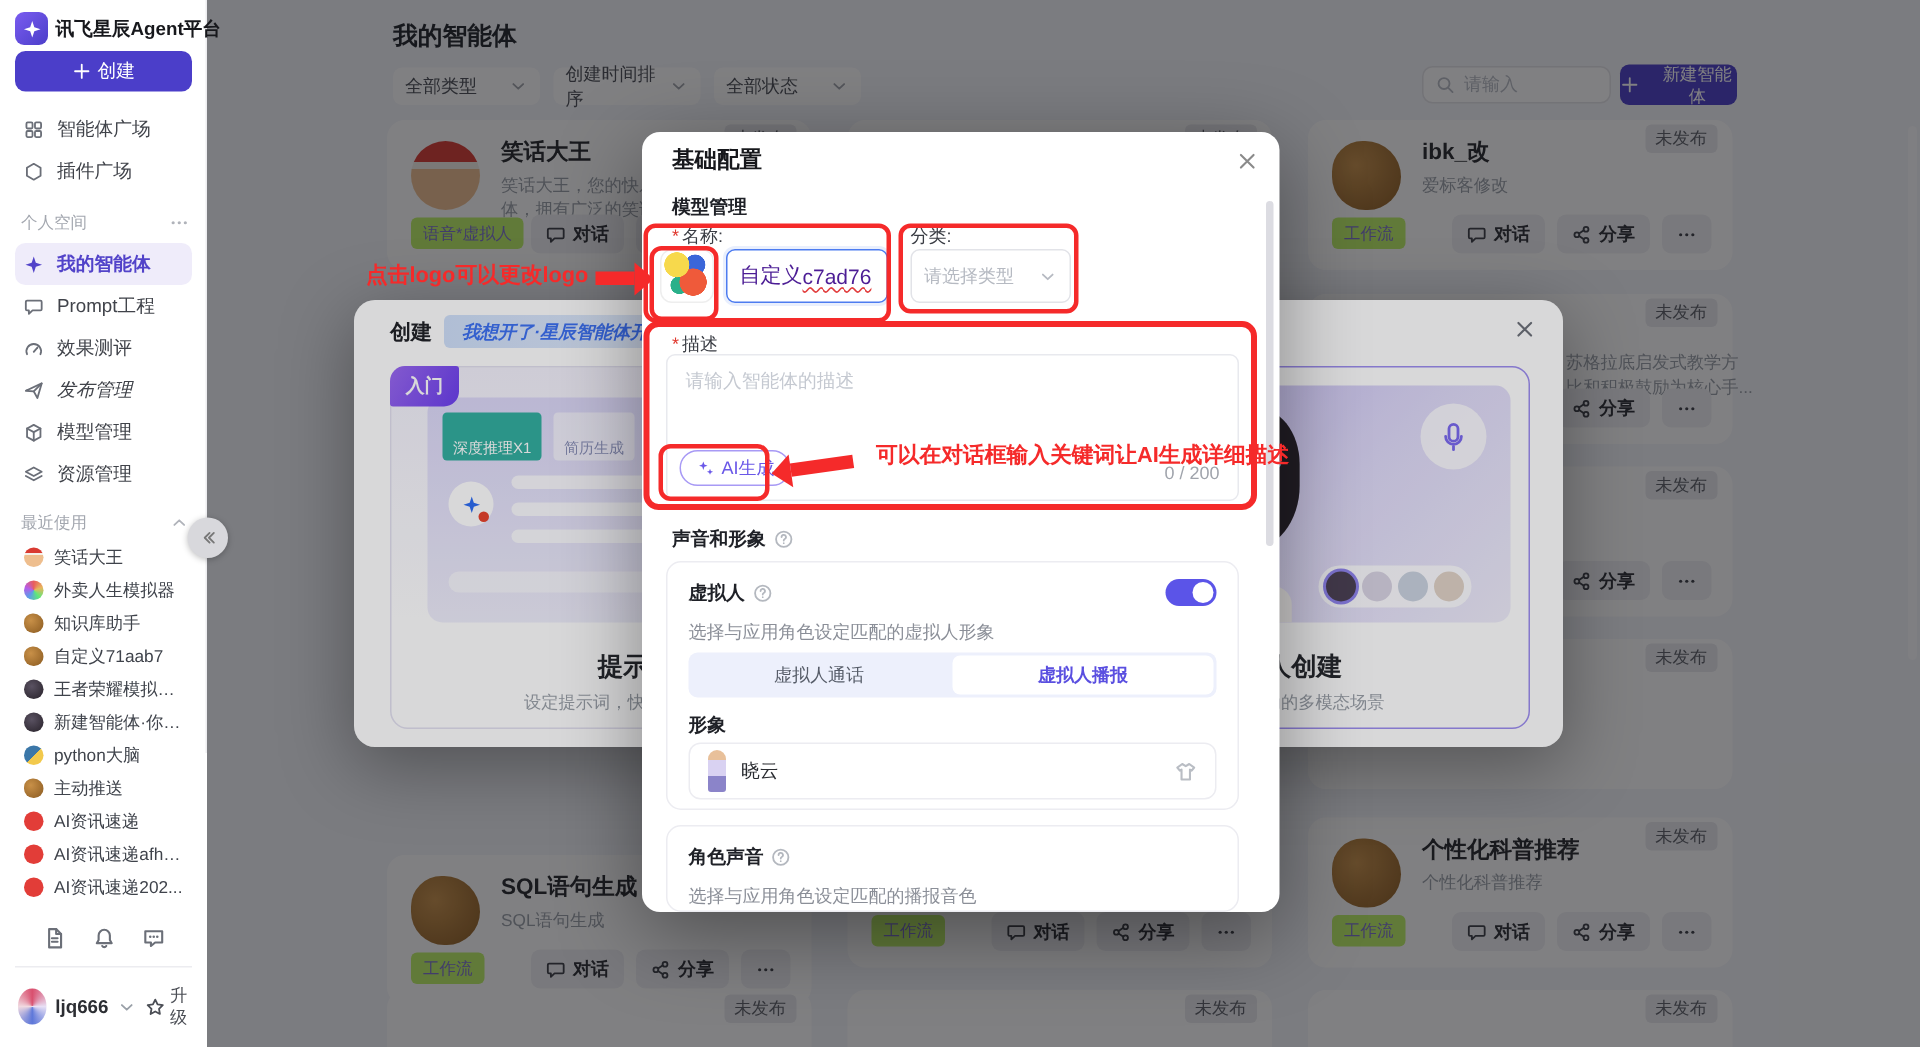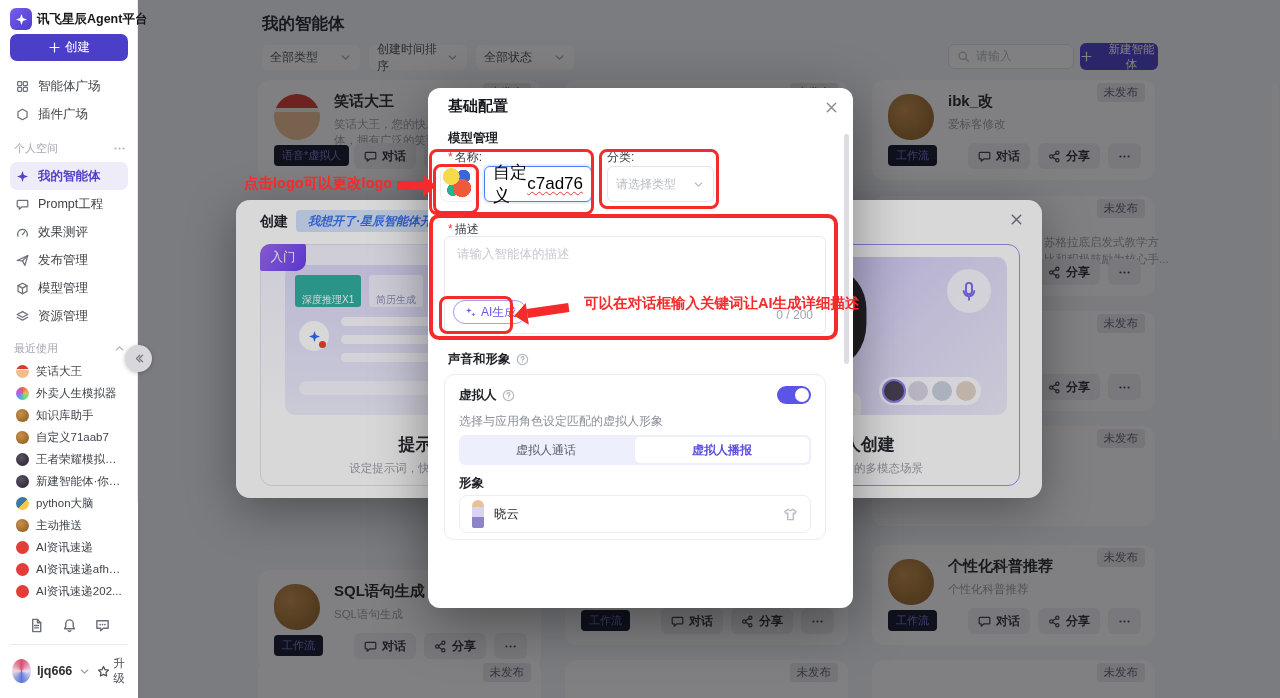--- a/index.html
+++ b/index.html
@@ -15,21 +15,21 @@
 .newbtn{position:absolute;left:1080px;top:43px;width:78px;height:27px;background:#4b3ec9;border:none;border-radius:6px;z-index:2;display:flex;align-items:center;justify-content:center;gap:12px;color:#fff;font-size:11.5px;cursor:pointer}
 .pagescroll{position:absolute;left:1272px;top:84px;width:6px;height:356px;border-radius:3px;background:#fff;opacity:.7;z-index:2}
 
 
 .card{position:absolute;width:283px;height:100px;background:#fff;border-radius:12px;z-index:2}
 .card .badge{position:absolute;top:3px;right:10px;background:#e9e9ee;color:#5c5f66;font-size:11.5px;padding:2px 7px;border-radius:4px}
 .card .av{position:absolute;left:16px;top:14px;width:46px;height:46px}
 .card .title{position:absolute;left:76px;top:12px;font-size:15px;font-weight:bold;color:#26282c}
 .card .desc{position:absolute;left:76px;top:36px;width:178px;font-size:11.5px;color:#9aa0a8;line-height:16px;max-height:32px;overflow:hidden}
 .card .desc-frag{position:absolute;left:172px;top:38px;font-size:11.5px;color:#9aa0a8;line-height:17px;white-space:nowrap}
-.card .tag{position:absolute;left:16px;bottom:14px;background:#0f172a;color:#7a70ce;font-size:11px;padding:3px 8px;border-radius:4px}
+.card .tag{position:absolute;left:16px;bottom:14px;background:#bef264;color:#7a70ce;font-size:11px;padding:3px 8px;border-radius:4px}
 .card .btns{position:absolute;right:14px;bottom:11px;display:flex;gap:8px;align-items:center}
 .pill{height:26px;display:flex;align-items:center;gap:5px;background:#f1f1f4;border:none;border-radius:6px;padding:0 10px;font-size:12px;font-weight:bold;color:#2b2d33;cursor:pointer}
 .pill .ic{color:#3a3d44}
 
 
 .av{border-radius:50%}
 .av-santa{background:linear-gradient(180deg,#d93a31 0%,#d93a31 30%,#f5f0e8 30%,#f5f0e8 40%,#eebe8e 40%);border-radius:50%}
 .av-clap{background:radial-gradient(circle at 35% 35%,#c89048,#8a5a20);border-radius:46% 54% 50% 50%}
 .av-multi{background:conic-gradient(#e85d5d,#e8b65d,#5de87a,#5d9de8,#b65de8,#e85d5d);border-radius:50%}
 .av-dark{background:radial-gradient(circle at 40% 35%,#5a5262,#262028);border-radius:50%}
@@ -69,21 +69,21 @@
 
 
 .modal-create{position:absolute;left:236px;top:200px;width:806px;height:298px;background:#fff;border-radius:14px;z-index:20;box-shadow:0 12px 48px rgba(0,0,0,.35)}
 .modal-create::after{content:"";position:absolute;inset:0;background:rgba(22,22,28,.17);border-radius:14px;pointer-events:none;z-index:9}
 .mc-title{position:absolute;left:24px;top:13px;font-size:14px;font-weight:bold;color:#1d1f24}
 .mc-banner{position:absolute;left:60px;top:10px;height:22px;line-height:22px;padding:0 12px;background:linear-gradient(90deg,#cfe0fb,#e6eefc);border-radius:4px;color:#3a6ff2;font-size:12px;font-weight:bold;font-style:italic}
 .mc-close{position:absolute;right:18px;top:12px;color:#6b6f78;cursor:pointer}
 .mc-card{position:absolute;top:44px;height:242px;background:#fff;border-radius:12px}
 .mc-card1{left:24px;width:362px;border:1px solid #e2e0f0;background:linear-gradient(180deg,#f3f1fc,#fff 70%)}
 .mc-card2{left:410px;width:374px;border:1.5px solid #9c8cf0}
-.mc-entry{position:absolute;left:-1px;top:-1px;width:46px;height:27px;background:linear-gradient(120deg,#9a68f2,#6a3cf0);border-radius:10px 2px 10px 2px;color:#fff;font-size:12.5px;font-weight:normal;display:flex;align-items:center;justify-content:center;z-index:2}
+.mc-entry{position:absolute;left:-1px;top:-1px;width:46px;height:27px;background:linear-gradient(120deg,#9a68f2,#6a3cf0);border-radius:10px 2px 10px 2px;color:#fff;font-size:12.5px;font-weight:bold;display:flex;align-items:center;justify-content:center;z-index:2}
 .mc-prev{position:absolute;left:24px;right:24px;top:20px;height:150px;border-radius:10px;background:linear-gradient(180deg,#dcd8f8,#efeefc)}
 .chip{position:absolute;top:10px;height:17px;line-height:17px;border-radius:3px;font-size:10px;padding:16px 7px}
 .chip1{left:10px;background:#2fae9e;color:#fff}
 .chip2{left:84px;background:rgba(255,255,255,.6);color:#8a90b8}
 .sparkcircle{position:absolute;left:14px;top:56px;width:30px;height:30px;border-radius:50%;background:#fff;display:flex;align-items:center;justify-content:center;color:#2b6bf3}
 .sparkcircle::after{content:"";position:absolute;right:3px;bottom:3px;width:7px;height:7px;border-radius:50%;background:#e8402a}
 .skel{position:absolute;background:rgba(255,255,255,.8);border-radius:5px;height:9px}
 .skelwide{position:absolute;background:rgba(255,255,255,.6);border-radius:7px;height:14px}
 .mc-title2{position:absolute;left:0;right:0;top:188px;text-align:center;font-size:17px;font-weight:bold;color:#24262b}
 .mc-sub{position:absolute;left:0;right:0;top:216px;text-align:center;font-size:11.5px;color:#9aa0a8}
@@ -105,21 +105,21 @@
 
 .modal-config{position:absolute;left:428px;top:88px;width:425px;height:520px;background:#fff;border-radius:12px;z-index:30;box-shadow:0 14px 56px rgba(0,0,0,.4)}
 .cm-title{position:absolute;left:20px;top:9px;font-size:15px;font-weight:bold;color:#17181c}
 .cm-close{position:absolute;right:14px;top:12px;color:#8a8a8a;cursor:pointer}
 .cm-sec{position:absolute;left:20px;font-size:12.5px;font-weight:bold;color:#1f2127;display:flex;align-items:center;gap:5px}
 .cm-sec .q{color:#b4b8bf}
 .cm-label{position:absolute;font-size:12px;color:#3a3d44}
 .req{color:#e0392f;margin-right:2px}
 .cm-logo{position:absolute;left:12px;top:78px;width:36px;height:36px;cursor:pointer}
 .cm-logo .av-logo{width:36px;height:36px}
-.cm-input{position:absolute;left:56px;top:78px;width:108px;height:36px;border:1.5px solid #4d7cf0;border-radius:6px;font-size:17px;color:#000000;display:flex;align-items:center;padding:0 8px;box-shadow:0 0 0 2px rgba(77,124,240,.12)}
+.cm-input{position:absolute;left:56px;top:78px;width:108px;height:36px;border:1.5px solid #4d7cf0;border-radius:6px;font-size:14px;color:#4c1d95;display:flex;align-items:center;padding:0 8px;box-shadow:0 0 0 2px rgba(77,124,240,.12)}
 .squig{text-decoration:underline;text-decoration-style:wavy;text-decoration-color:#e23c3c;text-decoration-thickness:1px;text-underline-offset:2px}
 .cm-select{position:absolute;left:179px;top:78px;width:107px;height:36px;border:1px solid #e2e3e8;border-radius:6px;display:flex;align-items:center;justify-content:space-between;padding:0 8px;cursor:pointer}
 .cm-select .ph{font-size:12px;color:#b6bac2}
 .cm-select .chev{color:#b6bac2}
 .cm-textarea{position:absolute;left:16px;top:148px;width:382px;height:98px;border:1px solid #e8e9ee;border-radius:6px}
 .cm-textarea .ph{position:absolute;left:12px;top:9px;font-size:12.5px;color:#c5c9d1}
 .ai-btn{position:absolute;left:8px;bottom:9px;height:24px;display:flex;align-items:center;gap:4px;padding:0 10px;border:1px solid #a89af5;border-radius:13px;background:#fff;color:#6a58e8;font-size:12px;cursor:pointer}
 .counter{position:absolute;right:12px;bottom:11px;font-size:12px;color:#a0a4ac}
 .cm-box{position:absolute;left:16px;width:382px;border:1px solid #ececf1;border-radius:10px;overflow:hidden}
 .cm-box .hdr{position:absolute;left:14px;top:12px;font-size:12.5px;font-weight:bold;color:#1f2127;display:flex;align-items:center;gap:5px}
@@ -532,21 +532,21 @@
       </div>
       <div class="sitem" style="top: 218px;">
         <span class="ic">
           <svg width="13" height="13" viewBox="0 0 16 16" fill="none" stroke="currentColor" stroke-width="1.5" stroke-linecap="round" stroke-linejoin="round">
             <path d="M2.5 12.5a6 6 0 1 1 11 0"></path>
             <path d="M8 10.5L11 7"></path>
           </svg>
         </span>
         <span>效果测评</span>
       </div>
-      <div class="sitem" style="top: 246px;">
+      <div class="sitem" style="top: 246px; font-style: italic;">
         <span class="ic">
           <svg width="13" height="13" viewBox="0 0 16 16" fill="none" stroke="currentColor" stroke-width="1.5" stroke-linecap="round" stroke-linejoin="round">
             <path d="M1.5 8L14.5 2l-3.5 12-3-5.5L1.5 8z"></path>
             <path d="M8 8.5L14.5 2"></path>
           </svg>
         </span>
         <span>发布管理</span>
       </div>
       <div class="sitem" style="top: 274px;">
         <span class="ic">
@@ -821,20 +821,33 @@
       <span class="fig-person"></span>
       <span class="nm">晓云</span>
       <span class="tsh">
           <svg width="15" height="15" viewBox="0 0 16 16" fill="none" stroke="currentColor" stroke-width="1.5" stroke-linecap="round" stroke-linejoin="round">
             <path d="M5.5 2.5L8 4l2.5-1.5L14 5l-1.8 2.2L11 6.5v7H5v-7l-1.2.7L2 5z"></path>
           </svg>
         </span>
     </div>
   </div>
 
+  <div class="cm-box" style="top:462px;height:58px">
+    <div class="hdr">
+      <span>角色声音</span>
+        <span class="q">
+          <svg width="13" height="13" viewBox="0 0 16 16" fill="none" stroke="currentColor" stroke-width="1.5" stroke-linecap="round" stroke-linejoin="round">
+            <circle cx="8" cy="8" r="6.3"></circle>
+            <path d="M6.2 6.2a1.8 1.8 0 1 1 2.6 1.6c-.6.3-.8.7-.8 1.2"></path>
+            <circle cx="8" cy="11.2" r=".7" fill="currentColor" stroke="none"></circle>
+          </svg>
+        </span>
+    </div>
+    <div class="hint">选择与应用角色设定匹配的播报音色</div>
+  </div>
 
   <div class="cm-scroll"></div>
 </div>
 
 <div class="anno" style="left:429px;top:149px;width:165px;height:66px"></div>
 <div class="anno" style="left:433px;top:164px;width:46px;height:50px"></div>
 <div class="anno" style="left:599px;top:149px;width:120px;height:60px"></div>
 <div class="anno thick" style="left:429px;top:214px;width:409px;height:126px"></div>
 <div class="anno" style="left:439px;top:296px;width:74px;height:38px"></div>
 <span class="anno-text" style="left:244px;top:174px">点击logo可以更改logo</span>

